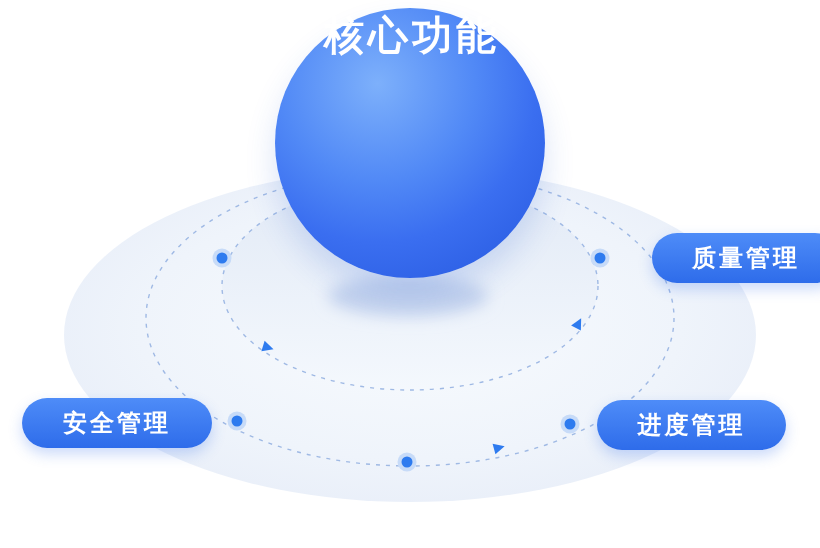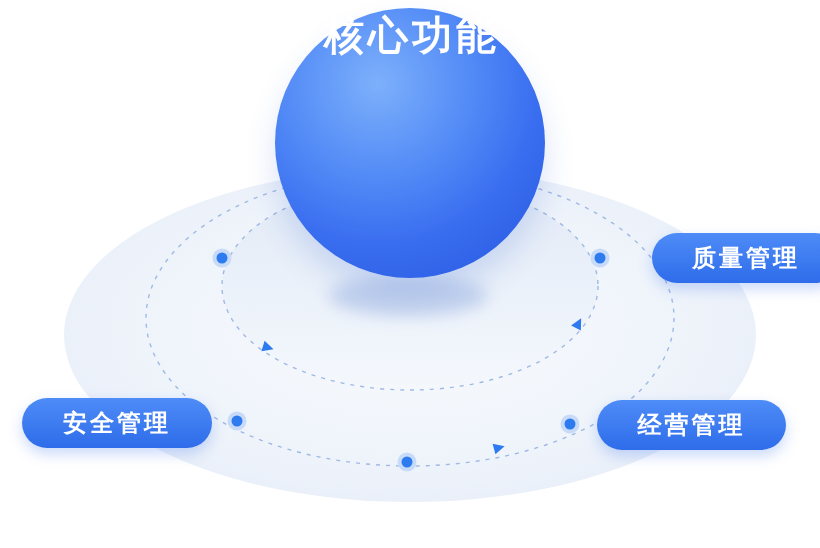--- a/index.html
+++ b/index.html
@@ -129,16 +129,16 @@
 
   <div class="sphere">
     <span class="sphere-label">核心功能</span>
   </div>
 
 
   <div class="pill pill-quality">质量管理</div>
 
   <div class="pill pill-progress">安全管理</div>
 
-  <div class="pill pill-operations">经营管理</div>
+  <div class="pill pill-operations">进度管理</div>
 
 
 </div>
 
 </body></html>

